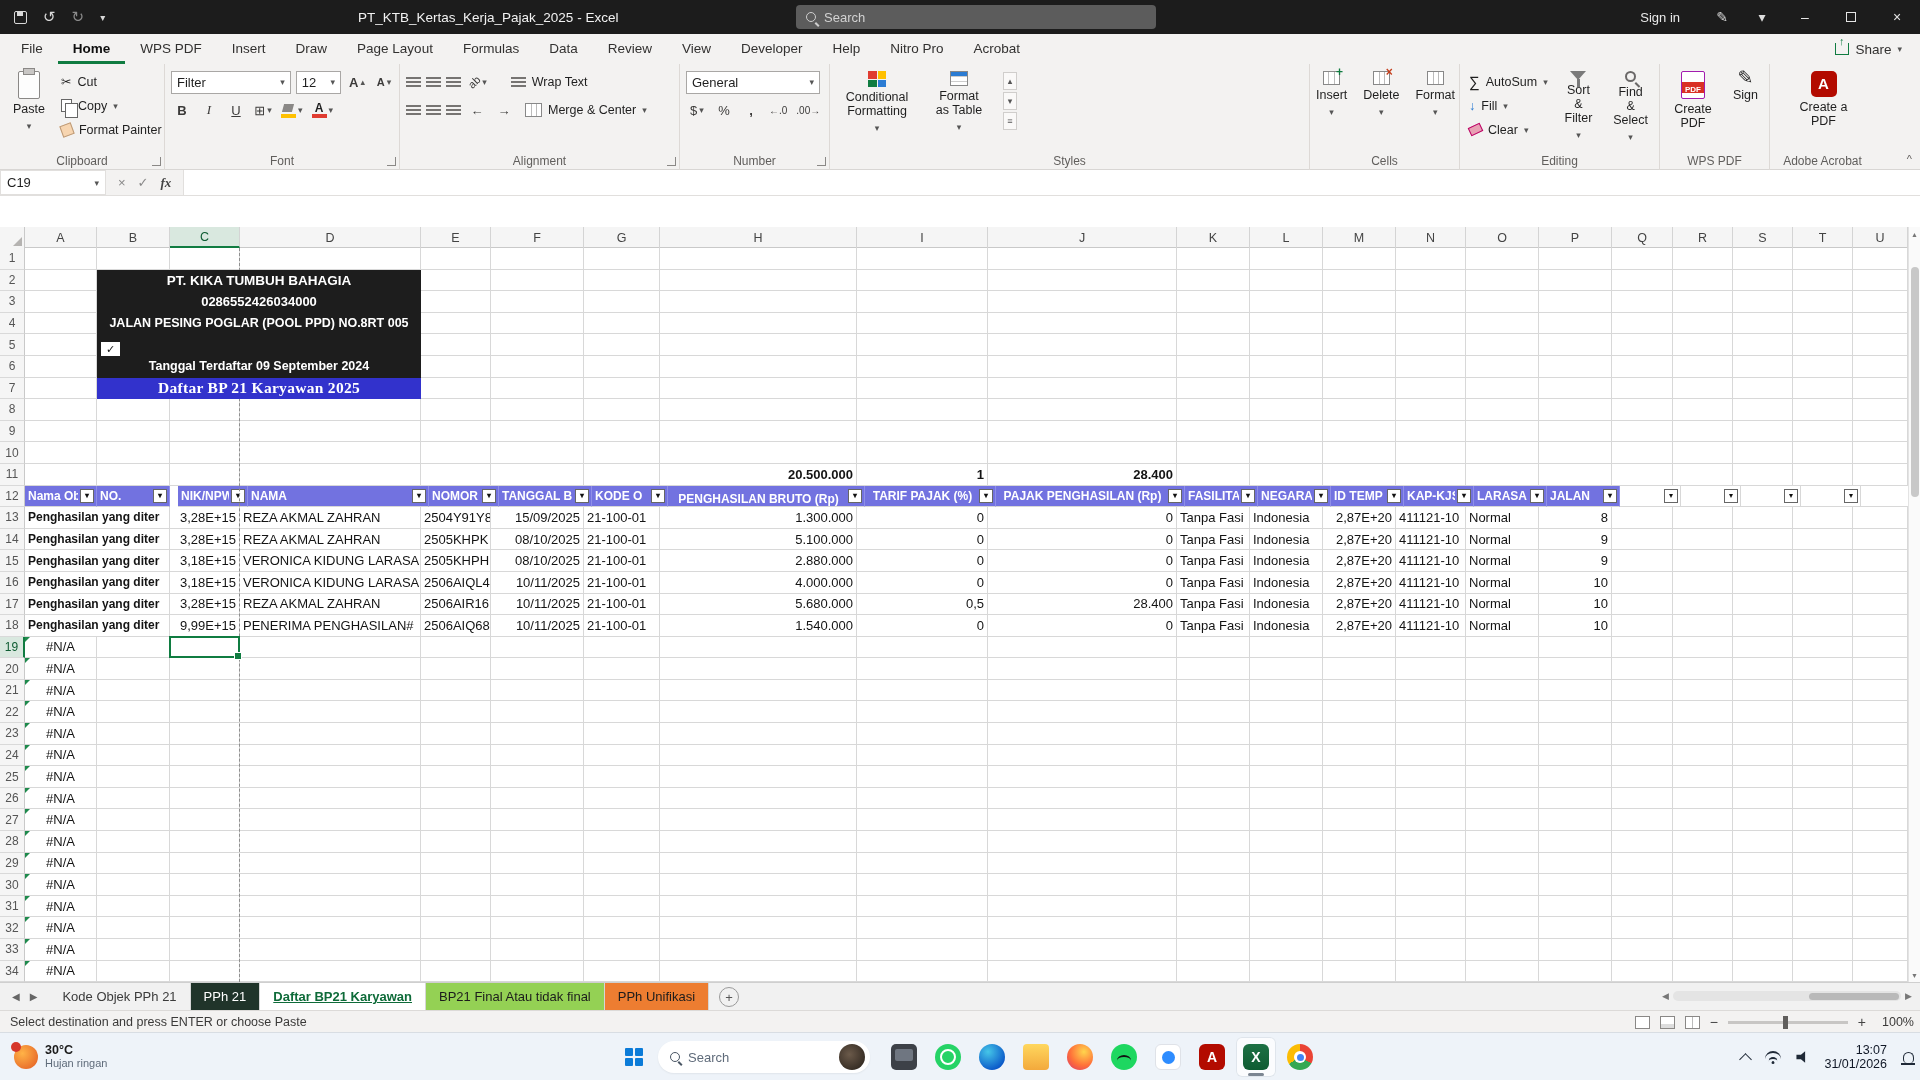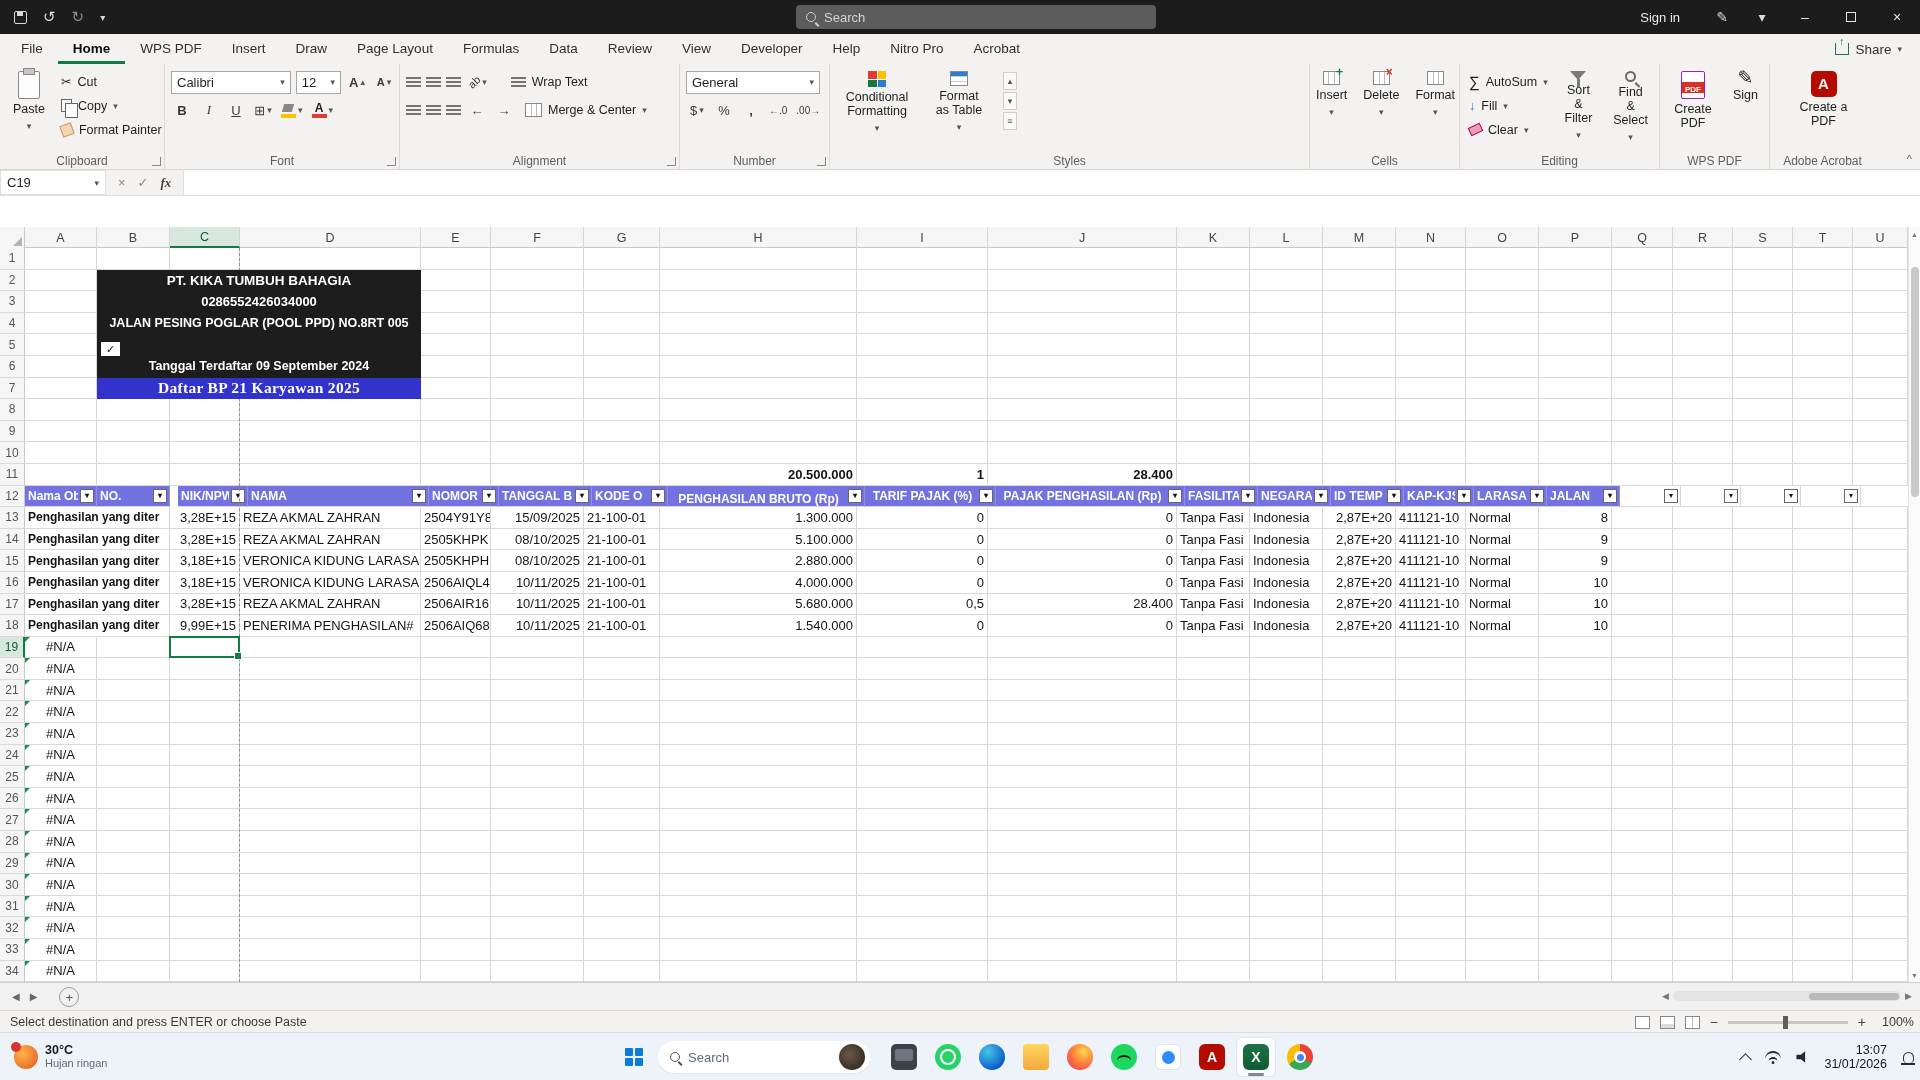--- a/index.html
+++ b/index.html
@@ -209,20 +209,21 @@
 
 <div class="screen">
 
   <div class="titlebar">
     <div class="qat">
       <span class="ic save-ic"></span>
       <span class="ic">↺</span>
       <span class="ic" style="color:#8a8a8a">↻</span>
       <span class="ic" style="font-size:10px">▾</span>
     </div>
+    <div class="tb-title">PT_KTB_Kertas_Kerja_Pajak_2025  -  Excel</div>
     <div class="tb-search">
       <span class="mag"></span>
       <span>Search</span>
     </div>
     <div class="tb-right">
       <span class="signin">Sign in</span>
       <span class="tb-ic">✎</span>
       <span class="tb-ic">▾</span>
       <span class="winbtn">–</span>
       <span class="winbtn">
@@ -281,21 +282,21 @@
             </div>
         </div>
       </div>
       <div class="rg-label">Clipboard</div>
       <div class="launcher"></div>
     </div>
 
     <div class="rgroup" style="width:235px">
       <div class="rrow">
         <div class="combo" style="width:122px">
-            <span>Calibri</span>
+            <span>Filter</span>
             <span class="dd">▾</span>
           </div>
         <div class="combo" style="width:46px">
             <span>12</span>
             <span class="dd">▾</span>
           </div>
         <div class="btn16">
             <b style="font-size:13px;font-weight:bold">A</b>
             <span class="dd">▴</span>
           </div>
@@ -1404,20 +1405,27 @@
     <div class="arr">▲</div>
     <div class="thumb"></div>
     <div class="arr bot">▼</div>
   </div>
 
   <div class="sheetbar">
     <div class="tabnav">
       <span>◀</span>
       <span>▶</span>
     </div>
+    <div class="stabs">
+        <div class="stab t-plain">Kode Objek PPh 21</div>
+        <div class="stab t-dark">PPh 21</div>
+        <div class="stab t-active">Daftar BP21 Karyawan</div>
+        <div class="stab t-green">BP21 Final Atau tidak final</div>
+        <div class="stab t-orange">PPh Unifikasi</div>
+      </div>
     <div class="addsheet">+</div>
     <div class="hscroll">
       <span>◀</span>
       <div class="hs-track">
           <div class="hs-thumb"></div>
         </div>
       <span>▶</span>
     </div>
   </div>
 

